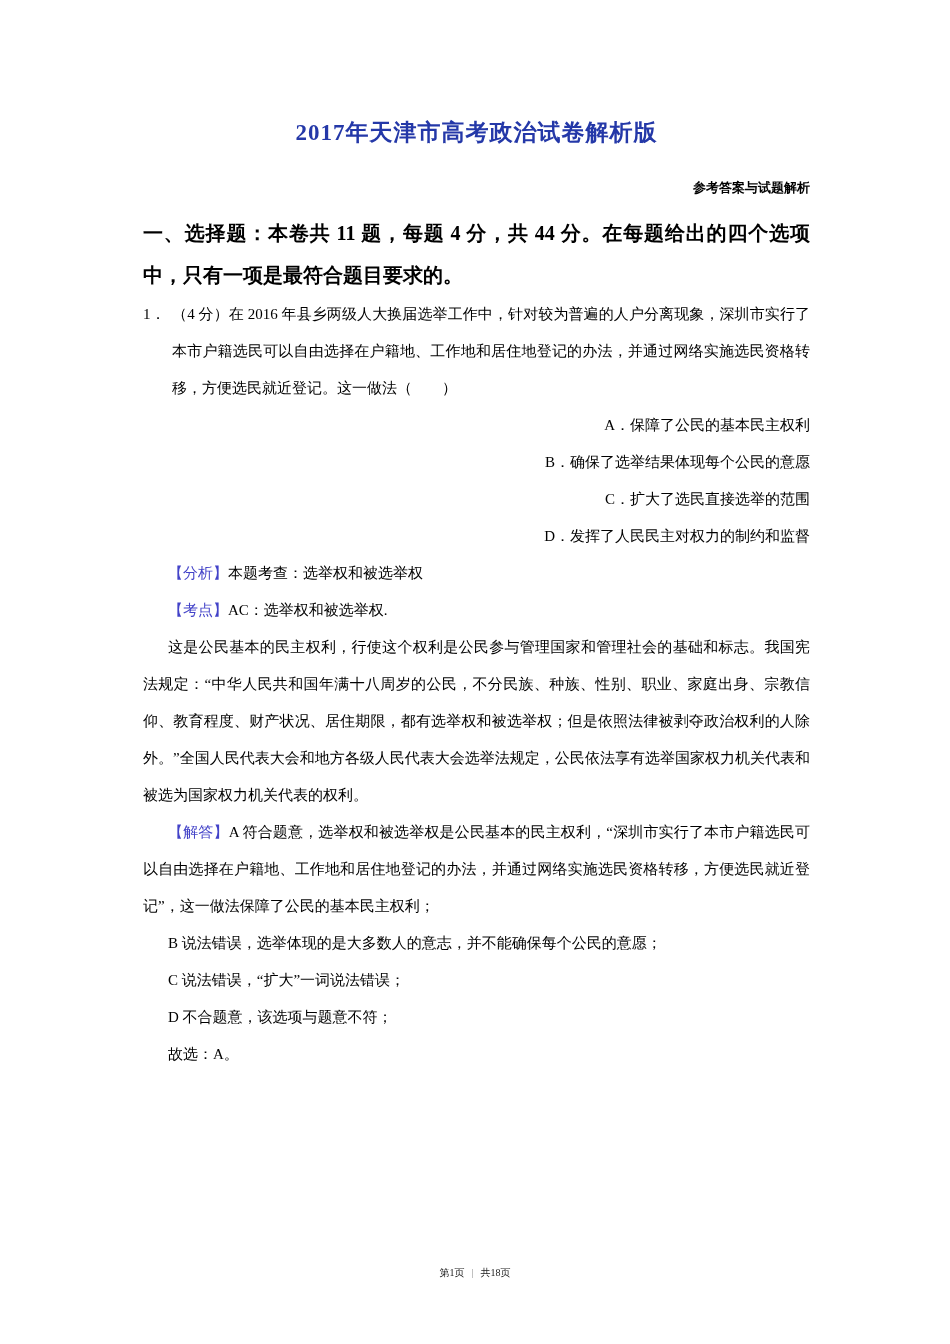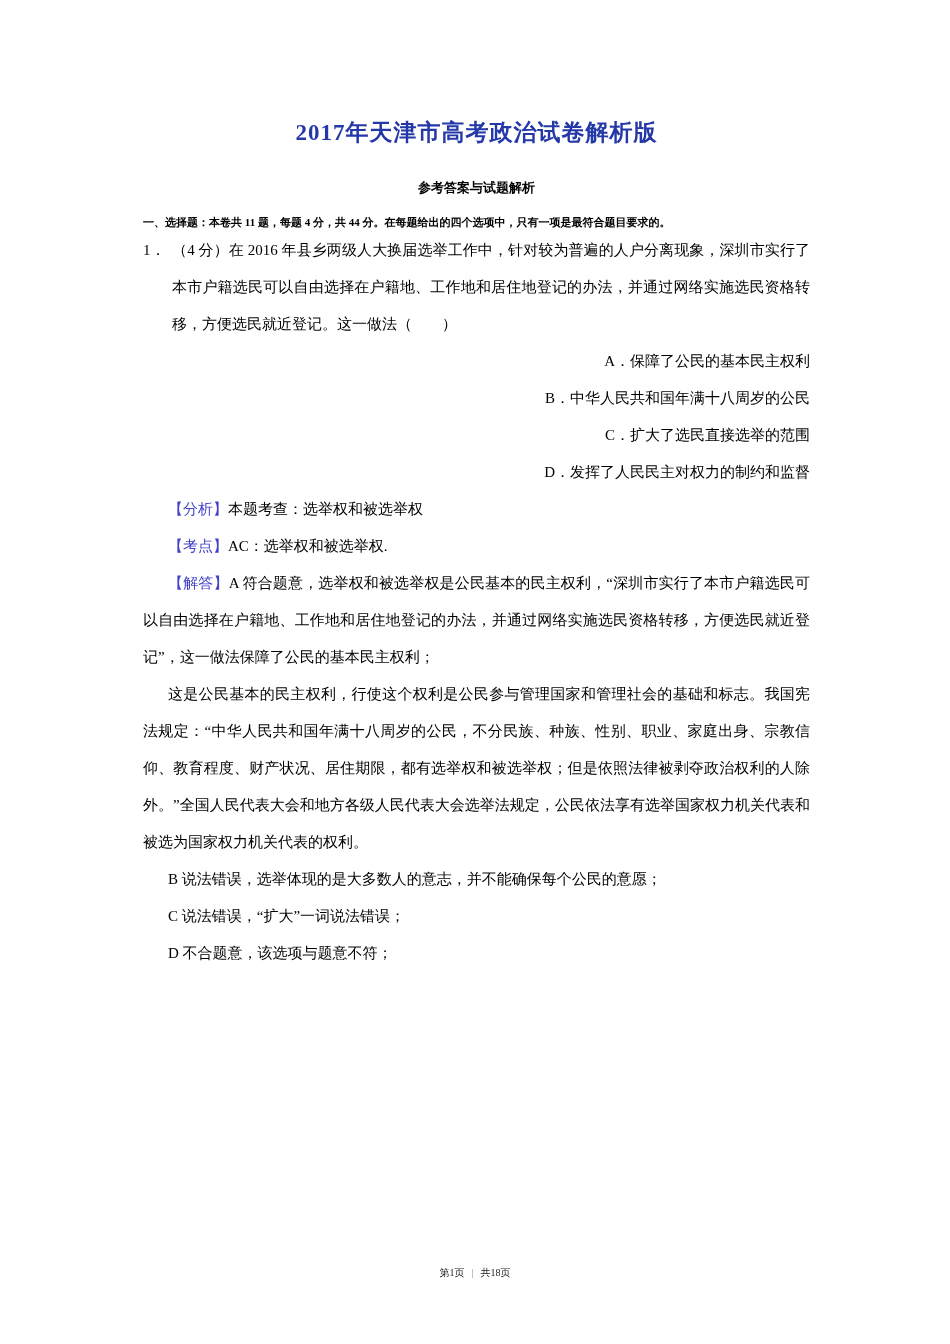--- a/index.html
+++ b/index.html
@@ -25,31 +25,31 @@
   }
   .doc-title{
     text-align:center;
     font-size:23px;
     line-height:30px;
     font-weight:700;
     color:var(--title-color);
     letter-spacing:1px;
   }
   .doc-subtitle{
-    text-align:center;
+    text-align:right;
     font-size:13px;
     font-weight:700;
     margin-top:31px;
     color:#000;
   }
   .section-heading{
     margin-top:15px;
-    font-size:11px;
+    font-size:20px;
     font-weight:700;
-    line-height:20px;
+    line-height:42px;
     text-align:justify;
   }
   .body-text{
     font-size:15px;
     line-height:37px;
   }
   .stem{
     text-align:justify;
     margin-left:29px;
     text-indent:-29px;
@@ -90,38 +90,39 @@
   <div class="content">
 
     <h1 class="doc-title">2017年天津市高考政治试卷解析版</h1>
     <h2 class="doc-subtitle">参考答案与试题解析</h2>
     <p class="section-heading">一、选择题：本卷共 11 题，每题 4 分，共 44 分。在每题给出的四个选项中，只有一项是最符合题目要求的。</p>
 
     <div class="question body-text">
       <p class="stem"><span class="qnum">1．</span><span>（4 分）在 2016 年县乡两级人大换届选举工作中，针对较为普遍的人户分离现象，深圳市实行了本市户籍选民可以自由选择在户籍地、工作地和居住地登记的办法，并通过网络实施选民资格转移，方便选民就近登记。这一做法（　　）</span></p>
 
       <p class="option">A．保障了公民的基本民主权利</p>
-      <p class="option">B．中华人民共和国年满十八周岁的公民</p>
+      <p class="option">B．确保了选举结果体现每个公民的意愿</p>
       <p class="option">C．扩大了选民直接选举的范围</p>
       <p class="option">D．发挥了人民民主对权力的制约和监督</p>
 
       <p class="block"><span class="label">【分析】</span><span>本题考查：选举权和被选举权</span></p>
 
       <p class="block"><span class="label">【考点】</span><span>AC：选举权和被选举权.</span></p>
 
+      <p class="block"><span class="label"></span><span>这是公民基本的民主权利，行使这个权利是公民参与管理国家和管理社会的基础和标志。我国宪法规定：“中华人民共和国年满十八周岁的公民，不分民族、种族、性别、职业、家庭出身、宗教信仰、教育程度、财产状况、居住期限，都有选举权和被选举权；但是依照法律被剥夺政治权利的人除外。”全国人民代表大会和地方各级人民代表大会选举法规定，公民依法享有选举国家权力机关代表和被选为国家权力机关代表的权利。</span></p>
+
       <p class="block"><span class="label">【解答】</span><span>A 符合题意，选举权和被选举权是公民基本的民主权利，“深圳市实行了本市户籍选民可以自由选择在户籍地、工作地和居住地登记的办法，并通过网络实施选民资格转移，方便选民就近登记”，这一做法保障了公民的基本民主权利；</span></p>
-
-      <p class="block"><span class="label"></span><span>这是公民基本的民主权利，行使这个权利是公民参与管理国家和管理社会的基础和标志。我国宪法规定：“中华人民共和国年满十八周岁的公民，不分民族、种族、性别、职业、家庭出身、宗教信仰、教育程度、财产状况、居住期限，都有选举权和被选举权；但是依照法律被剥夺政治权利的人除外。”全国人民代表大会和地方各级人民代表大会选举法规定，公民依法享有选举国家权力机关代表和被选为国家权力机关代表的权利。</span></p>
 
       <p class="block"><span class="label"></span><span>B 说法错误，选举体现的是大多数人的意志，并不能确保每个公民的意愿；</span></p>
 
       <p class="block"><span class="label"></span><span>C 说法错误，“扩大”一词说法错误；</span></p>
 
       <p class="block"><span class="label"></span><span>D 不合题意，该选项与题意不符；</span></p>
 
+      <p class="block"><span class="label"></span><span>故选：A。</span></p>
 
     </div>
 
 
   </div>
 
   <div class="footer"><span>第1页</span><span class="sep">|</span><span>共18页</span></div>
 </div>
 
 </body></html>

